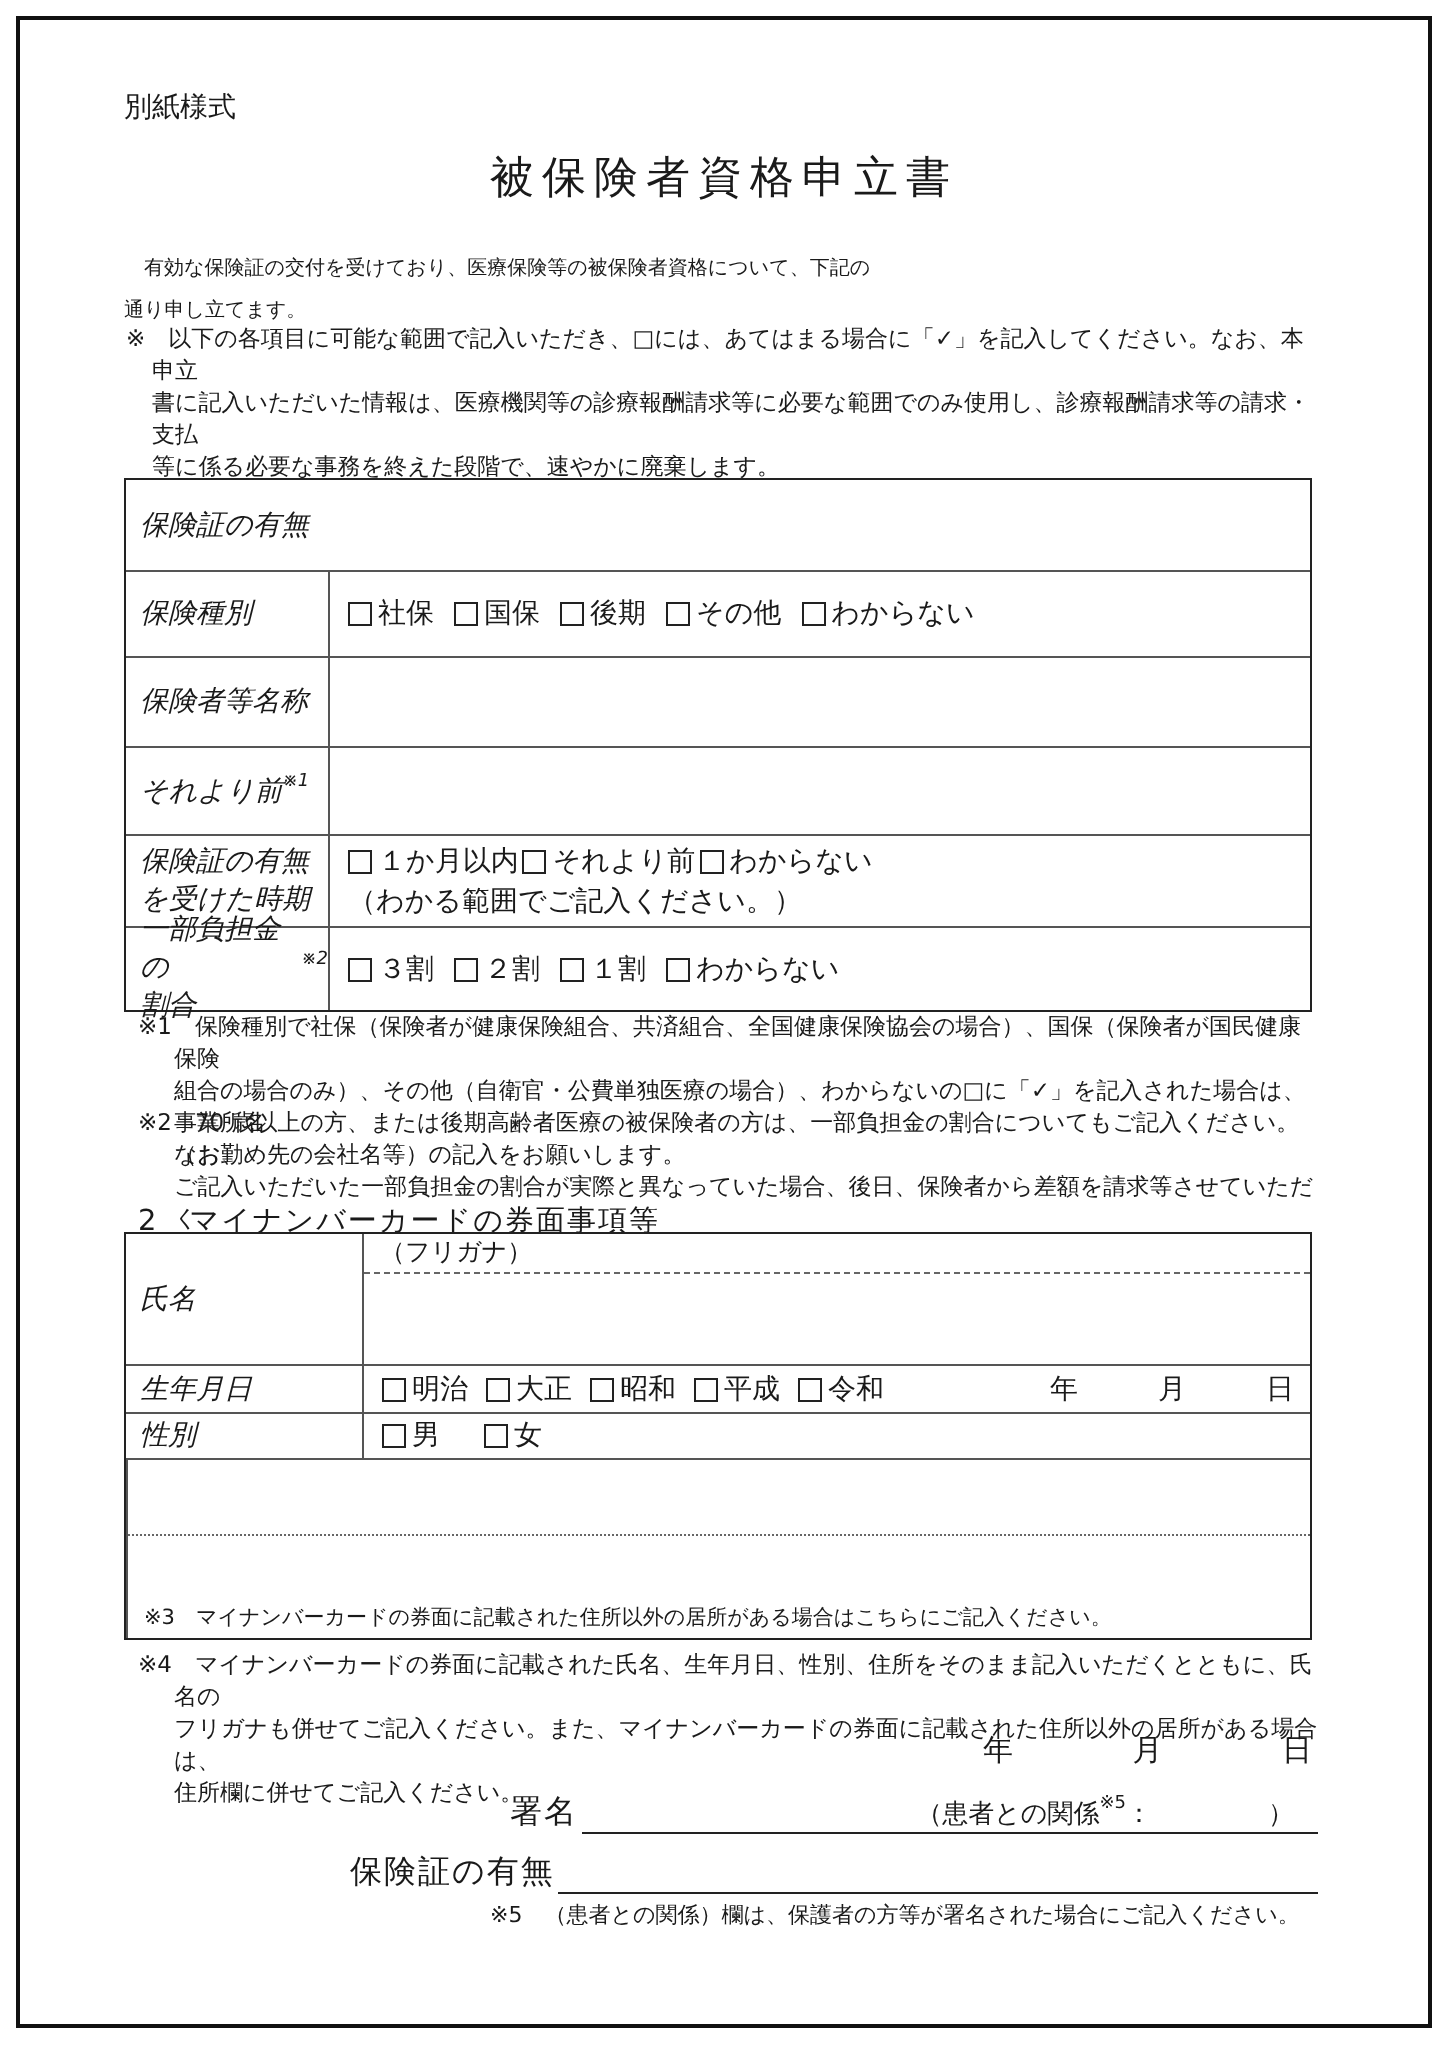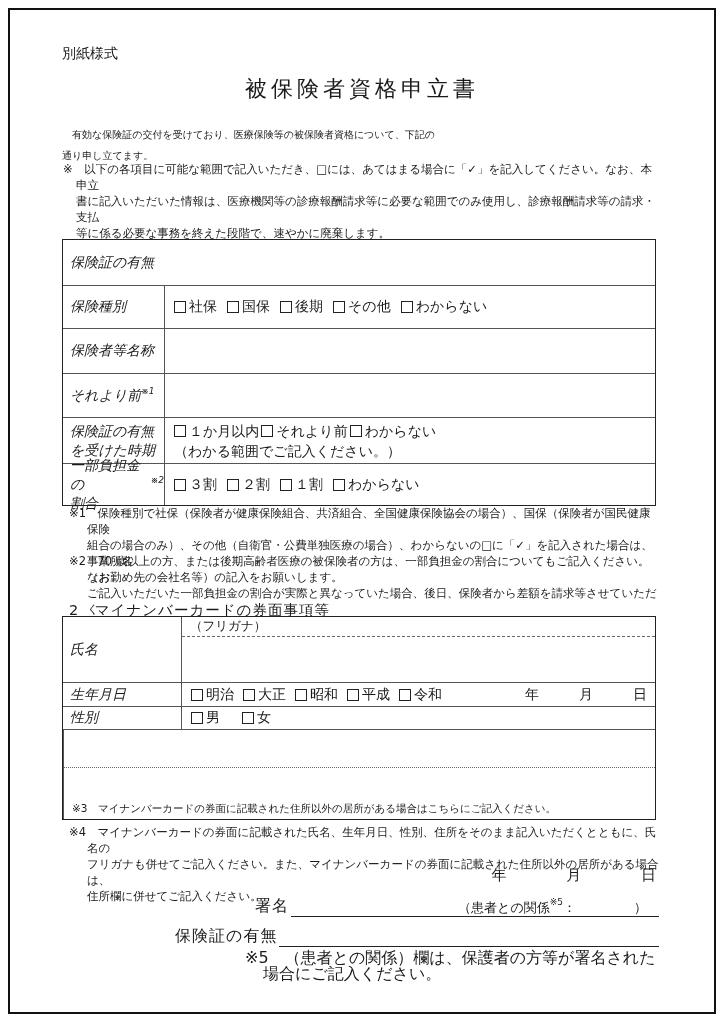--- a/index.html
+++ b/index.html
@@ -46,21 +46,21 @@
                   padding-left:8px; font-size:12.5px; }
   .name-area { flex:1; }
   .addr1 { height:38px; border-bottom:1px dotted #666; }
   .addr2 { flex:1; position:relative; }
   .addr-note { position:absolute; left:8px; bottom:3px; font-size:10.5px; white-space:nowrap; }
 
   .footnote { font-size:11.5px; line-height:16px; white-space:pre-line; padding-left:18px; text-indent:-18px; }
   .fn1 { top:505px; left:69px; width:592px; }
   .fn2 { top:553px; left:69px; width:592px; }
   .fn4 { top:824px; left:69px; width:592px; }
-  .fn5 { top:950px; left:245px; width:420px; font-size:16px; }
+  .fn5 { top:950px; left:245px; width:420px; font-size:11px; }
 
   .dateline { top:866px; left:62px; width:594px; text-align:right; font-size:15px; height:20px; }
   .dateline .unit { margin-left:55px; }
 
   .sigrow { top:896px; left:255px; width:404px; height:21px; display:flex; align-items:center; font-size:16px; }
   .sig-label { margin-right:2px; letter-spacing:1px; }
   .sig-line { flex:1; height:100%; border-bottom:1.5px solid #222; display:flex; justify-content:flex-end;
               align-items:flex-end; padding-right:12px; font-size:13px; line-height:17px; }
   .blank-gap { display:inline-block; width:58px; height:2px; }
 

